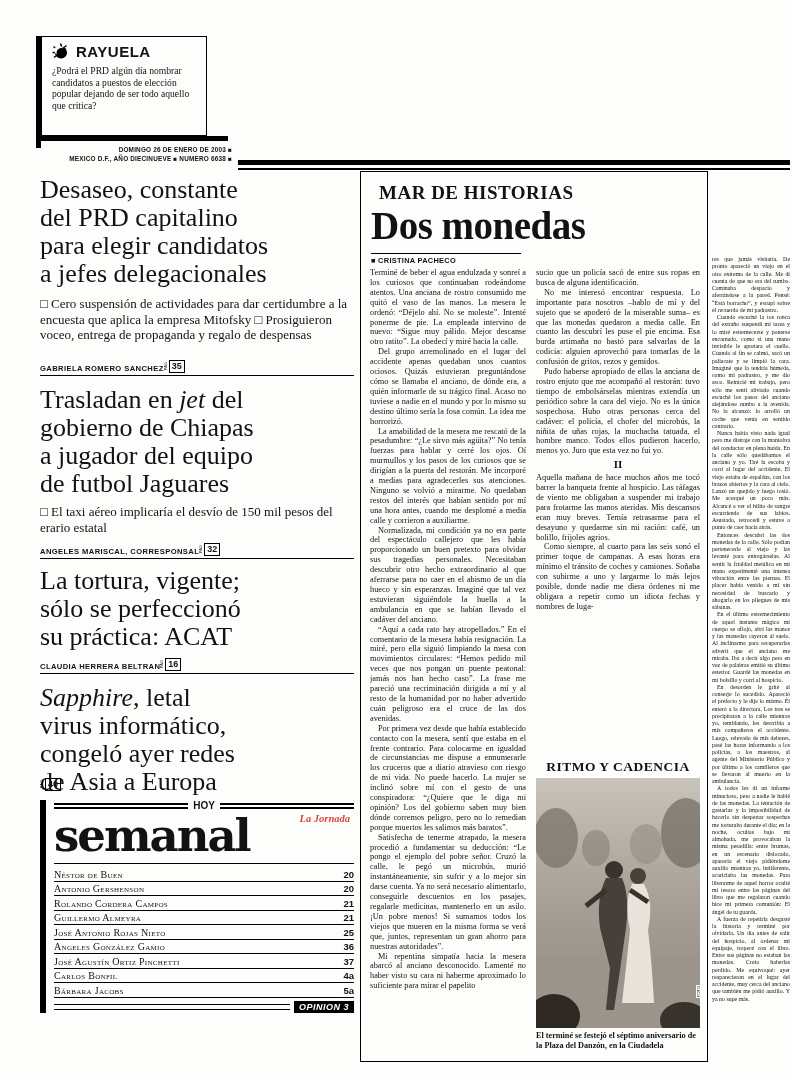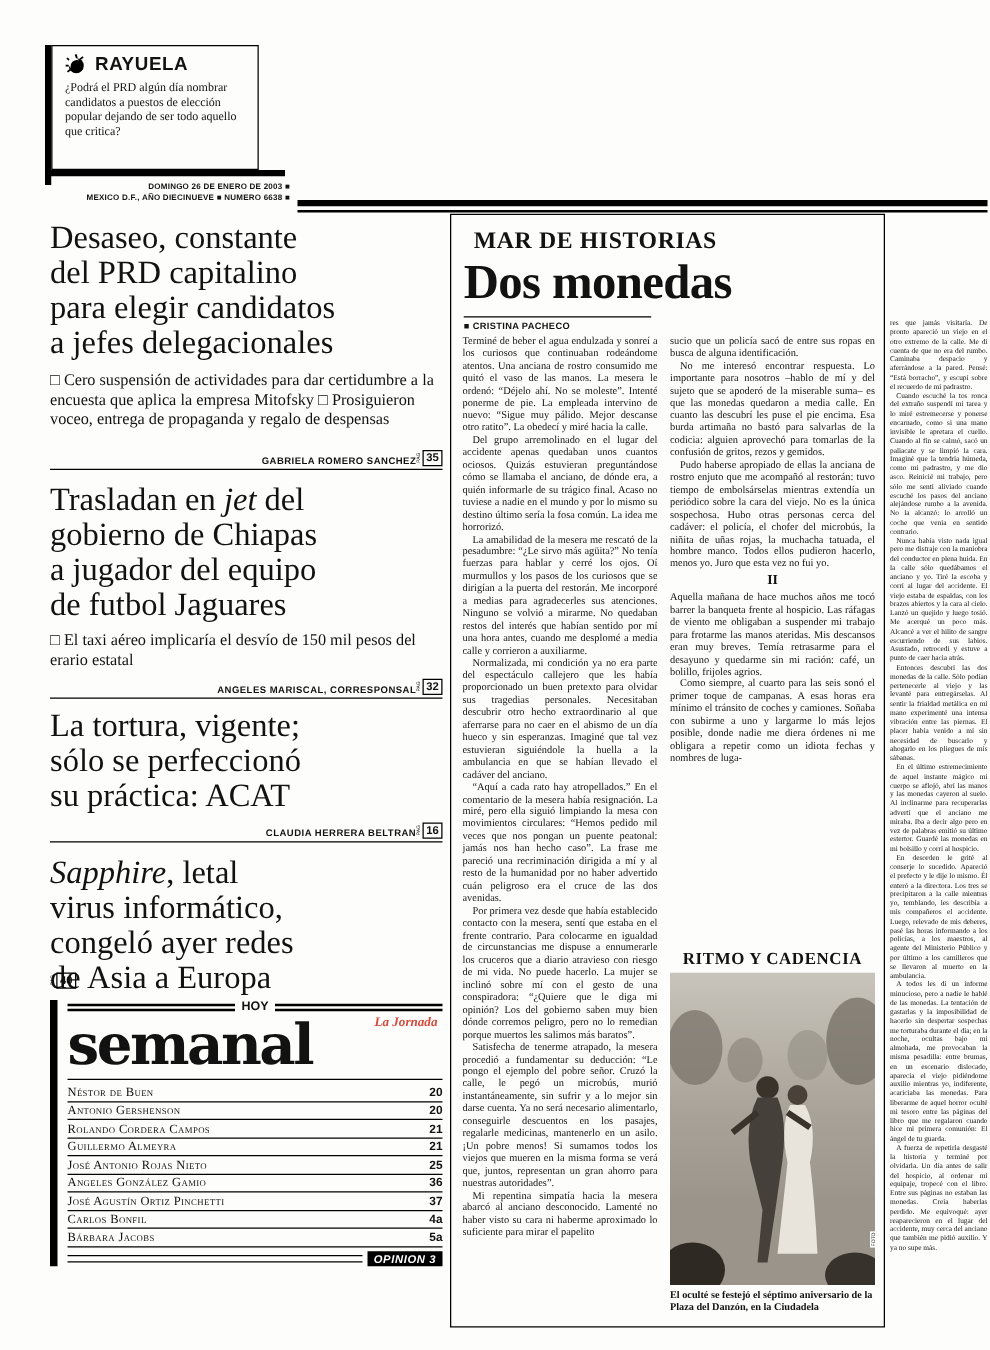--- a/index.html
+++ b/index.html
@@ -26,21 +26,21 @@
              letter-spacing:-3px;transform:scaleY(1.08);transform-origin:top left;white-space:nowrap;}
   .credits{position:absolute;right:4px;top:104px;font-family:"Liberation Sans",sans-serif;
            font-weight:bold;font-size:6.6px;letter-spacing:.2px;}
   .band{position:absolute;left:238px;top:160px;width:552px;height:10px;
         border-top:5px solid #000;border-bottom:2px solid #000;box-sizing:border-box;}
 
   
   .sb{position:absolute;left:40px;width:314px;}
   .sb-head{font-size:26px;line-height:28px;white-space:pre-line;}
   .sb-sub{font-size:13px;line-height:15.6px;}
-  .byrow{display:flex;align-items:flex-end;justify-content:flex-end;border-bottom:1.6px solid #000;padding-bottom:2px;}
+  .byrow{display:flex;align-items:flex-end;justify-content:flex-start;border-bottom:1.6px solid #000;padding-bottom:2px;}
   .byname{font-family:"Liberation Sans",sans-serif;font-weight:bold;font-size:7.6px;letter-spacing:.4px;}
   .pagwrap{display:flex;align-items:center;gap:1px;}
   .paglbl{font-family:"Liberation Sans",sans-serif;font-size:4px;writing-mode:vertical-rl;transform:rotate(180deg);line-height:4px;}
   .pagnum{border:1.2px solid #000;font-family:"Liberation Sans",sans-serif;font-weight:bold;
           font-size:9px;padding:0 2px;line-height:11px;}
 
   
   .semanal{position:absolute;left:40px;top:800px;width:314px;border-left:6px solid #000;padding-left:8px;box-sizing:border-box;}
   .hoy{display:flex;align-items:center;gap:5px;font-family:"Liberation Sans",sans-serif;font-weight:bold;font-size:10px;}
   .hoy .ln{flex:1;height:6px;border-top:2px solid #000;border-bottom:2px solid #000;box-sizing:border-box;}
@@ -270,21 +270,21 @@
               <path d="M70 100 Q60 120 64 150 L74 190 L70 232 L78 232 L84 192 L90 150 Q94 118 86 100 Z" fill="#46403a"></path>
               <circle cx="102" cy="98" r="8" fill="#4a423a"></circle>
               <path d="M96 106 Q88 124 94 152 Q90 190 86 225 L118 225 Q116 185 112 152 Q118 124 108 106 Z" fill="#e8e4dc"></path>
               <path d="M70 112 L50 128 M94 112 L112 124" stroke="#3a332c" stroke-width="5"></path>
 
               <ellipse cx="18" cy="238" rx="26" ry="22" fill="#2e2922"></ellipse>
               <ellipse cx="148" cy="242" rx="24" ry="18" fill="#37322b"></ellipse>
             </svg>
             <span class="ph-credit">FOTO</span>
           </div>
-          <div class="caption">El oculté se festejó el séptimo aniversario de la Plaza del Danzón, en la Ciudadela</div>
+          <div class="caption">El terminé se festejó el séptimo aniversario de la Plaza del Danzón, en la Ciudadela</div>
         </div>
       </div>
     </div>
   </div>
 
   <div class="rightcol">
       <p>res que jamás visitaría. De pronto apareció un viejo en el otro extremo de la calle. Me di cuenta de que no era del rumbo. Caminaba despacio y aferrándose a la pared. Pensé: “Está borracho”, y escupí sobre el recuerdo de mi padrastro.</p>
       <p>Cuando escuché la tos ronca del extraño suspendí mi tarea y lo miré estremecerse y ponerse encarnado, como si una mano invisible le apretara el cuello. Cuando al fin se calmó, sacó un paliacate y se limpió la cara. Imaginé que la tendría húmeda, como mi padrastro, y me dio asco. Reinicié mi trabajo, pero sólo me sentí aliviado cuando escuché los pasos del anciano alejándose rumbo a la avenida. No la alcanzó: lo arrolló un coche que venía en sentido contrario.</p>
       <p>Nunca había visto nada igual pero me distraje con la maniobra del conductor en plena huida. En la calle sólo quedábamos el anciano y yo. Tiré la escoba y corrí al lugar del accidente. El viejo estaba de espaldas, con los brazos abiertos y la cara al cielo. Lanzó un quejido y luego tosió. Me acerqué un poco más. Alcancé a ver el hilito de sangre escurriendo de sus labios. Asustado, retrocedí y estuve a punto de caer hacia atrás.</p>
       <p>Entonces descubrí las dos monedas de la calle. Sólo podían pertenecerle al viejo y las levanté para entregárselas. Al sentir la frialdad metálica en mi mano experimenté una intensa vibración entre las piernas. El placer había venido a mí sin necesidad de buscarlo y ahogarlo en los pliegues de mis sábanas.</p>

